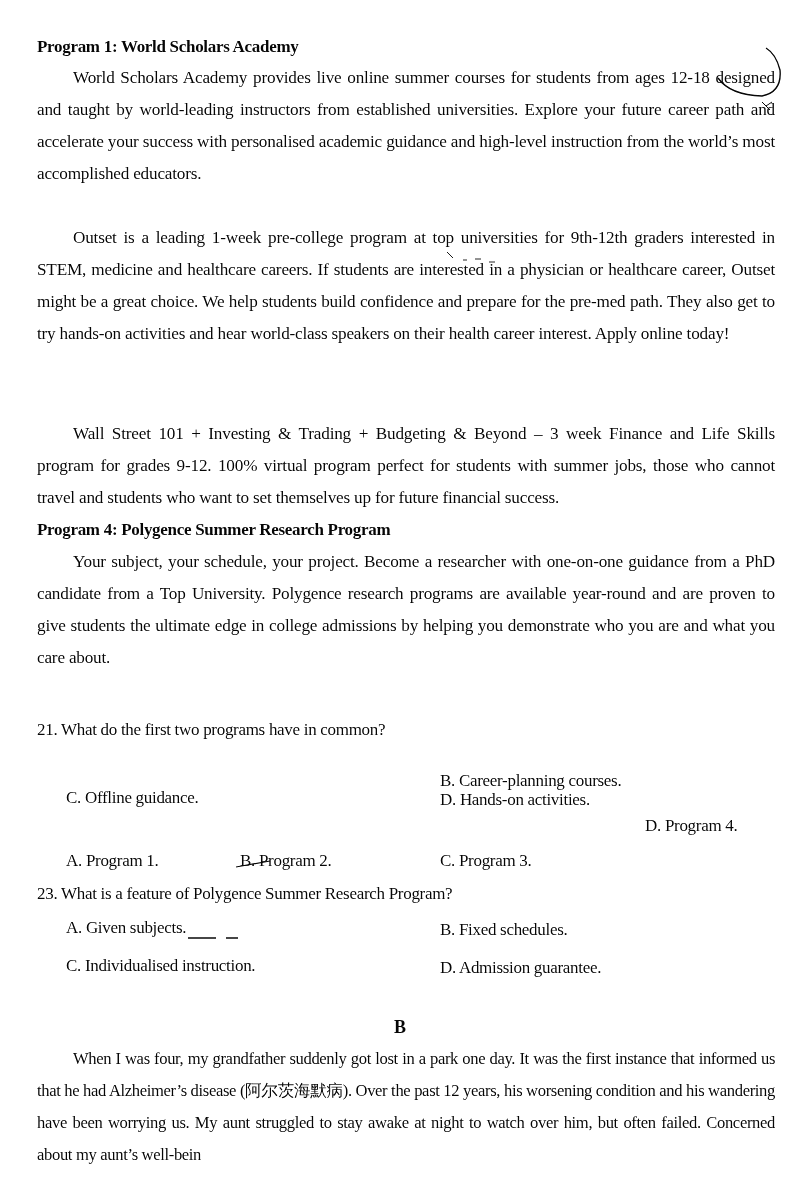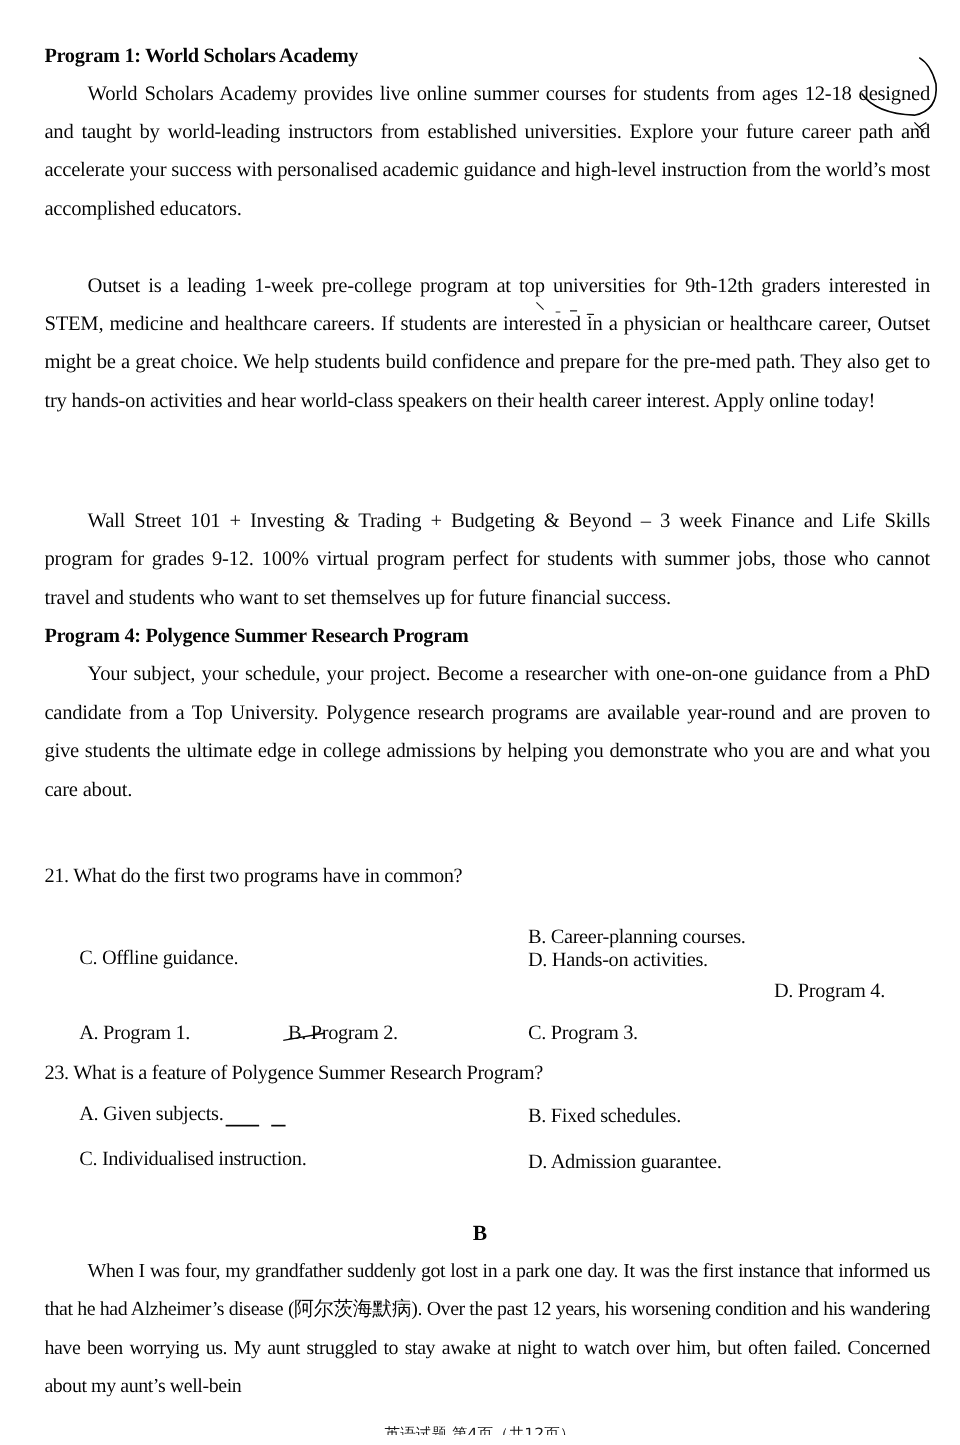--- a/index.html
+++ b/index.html
@@ -113,21 +113,20 @@
     <span>What is a feature of Polygence Summer Research Program?</span>
   </div>
   <div class="option" style="left:66px; top:918px;">A. Given subjects.</div>
   <div class="option" style="left:440px; top:920px;">B. Fixed schedules.</div>
   <div class="option" style="left:66px; top:956px;">C. Individualised instruction.</div>
   <div class="option" style="left:440px; top:958px;">D. Admission guarantee.</div>
 
   <div class="section-letter">B</div>
   <div class="para tight" style="top:1043px;">When I was four, my grandfather suddenly got lost in a park one day. It was the first instance that informed us that he had Alzheimer’s disease (阿尔茨海默病). Over the past 12 years, his worsening condition and his wandering have been worrying us. My aunt struggled to stay awake at night to watch over him, but often failed. Concerned about my aunt’s well-bein</div>
 
-  <div class="footer">英语试题 第4页（共12页）</div>
 
   <svg class="mark" style="left:700px; top:40px;" width="100" height="80">
     <path d="M18 38 Q30 55 62 56 Q82 52 80 30 Q76 14 66 8" stroke="#111" stroke-width="1.4" fill="none"></path>
     <path d="M62 62 L70 70 M66 66 L72 62" stroke="#111" stroke-width="1" fill="none"></path>
   </svg>
   <svg class="mark" style="left:445px; top:250px;" width="70" height="20">
     <path d="M2 2 L8 8 M18 10 L22 10 M30 9 L36 9 M44 12 L50 12" stroke="#222" stroke-width="1" fill="none"></path>
   </svg>
   <svg class="mark" style="left:234px; top:855px;" width="40" height="20">
     <path d="M2 12 L36 6" stroke="#111" stroke-width="1.2" fill="none"></path>

